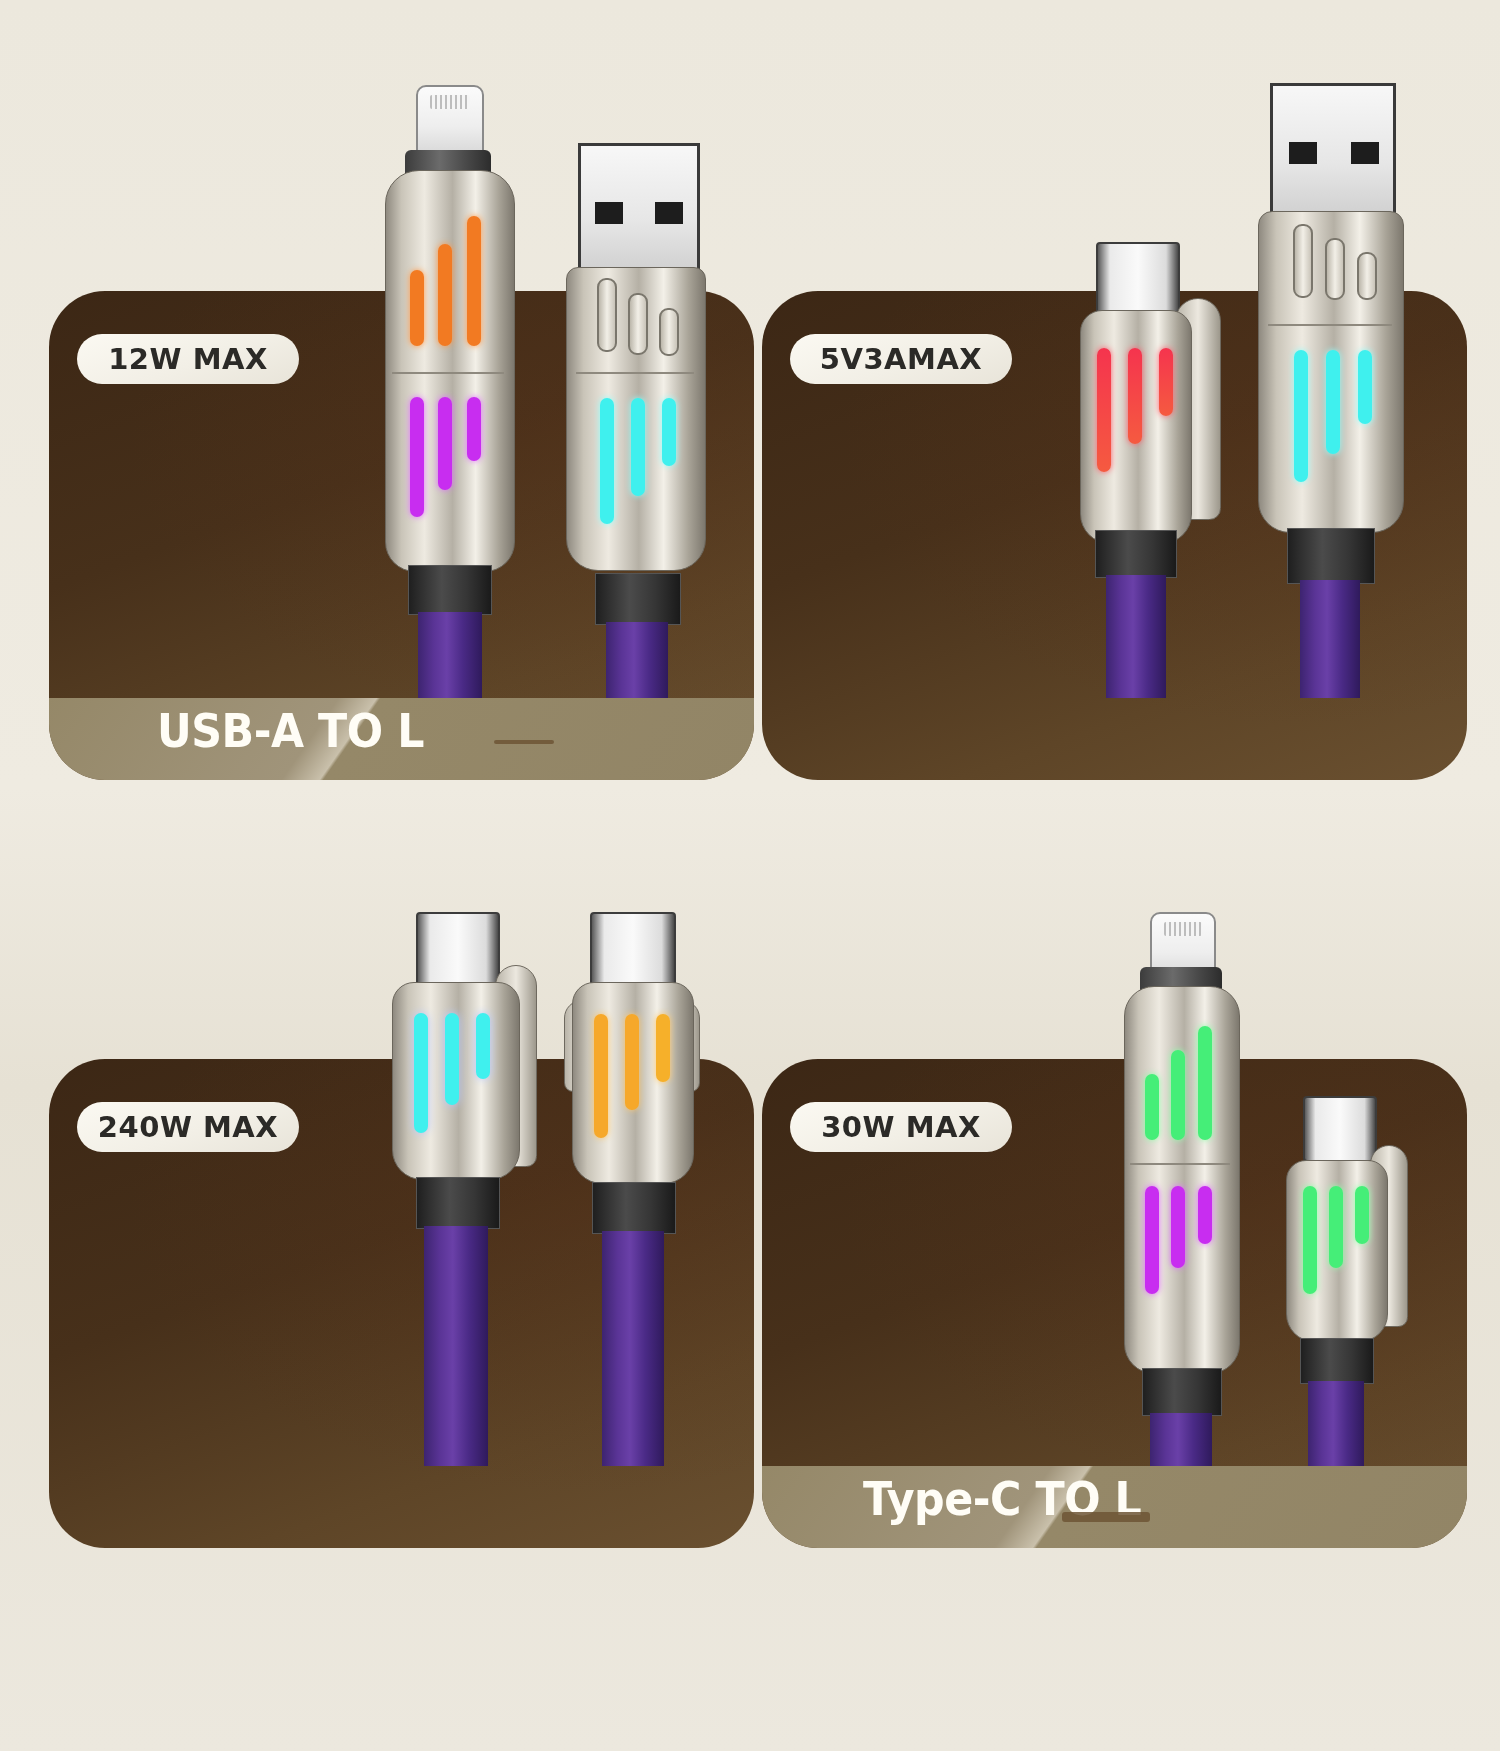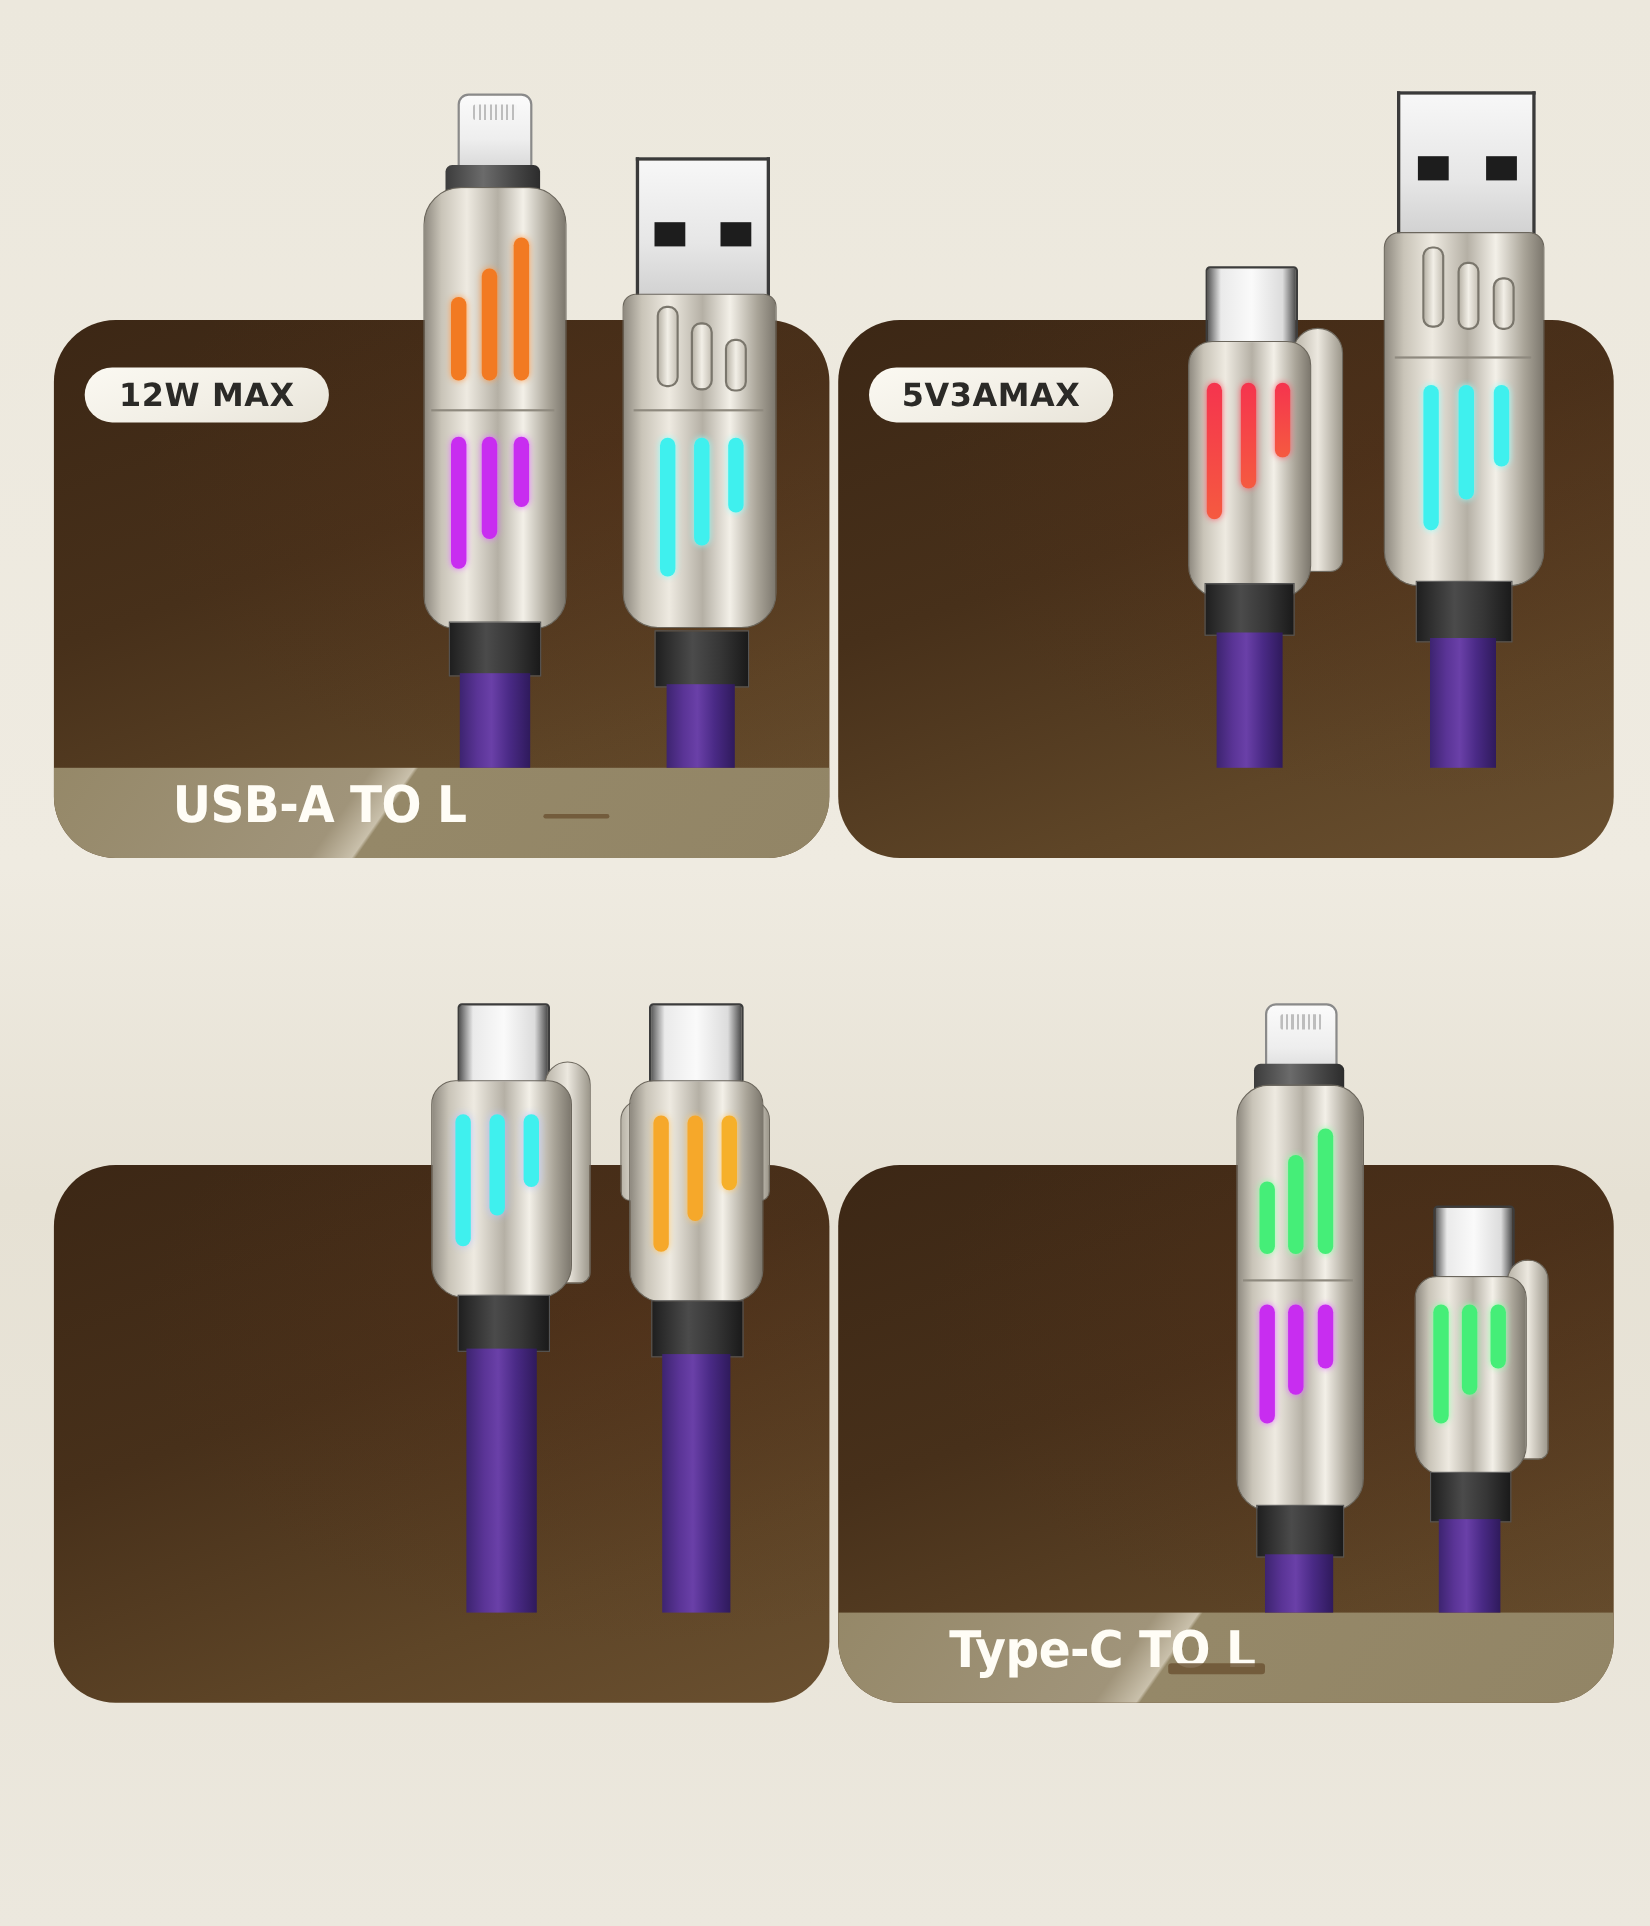--- a/index.html
+++ b/index.html
@@ -81,24 +81,26 @@
   </div>
 </div>
 
 <div class="card" style="left:762px; top:291px;">
   <div class="glow"></div>
   <div class="pill" style="width:222px;">5V3AMAX</div>
 </div>
 
 <div class="card" style="left:49px; top:1059px;">
   <div class="glow"></div>
+  <div class="pill" style="width:222px;">240W MAX</div>
 </div>
 
 <div class="card" style="left:762px; top:1059px;">
   <div class="glow"></div>
+  <div class="pill" style="width:222px;">30W MAX</div>
   <div class="band">
     <div class="band-text" style="left:101px;">Type-C TO L</div>
     <div class="smudge" style="left:300px; top:46px; width:88px; height:10px;"></div>
   </div>
 </div>
 
 <div class="conn" style="left:0; top:0;">
   <div class="tipL" style="left:416px; top:85px; width:64px; height:66px;">
       <div class="pins"></div>
     </div>

